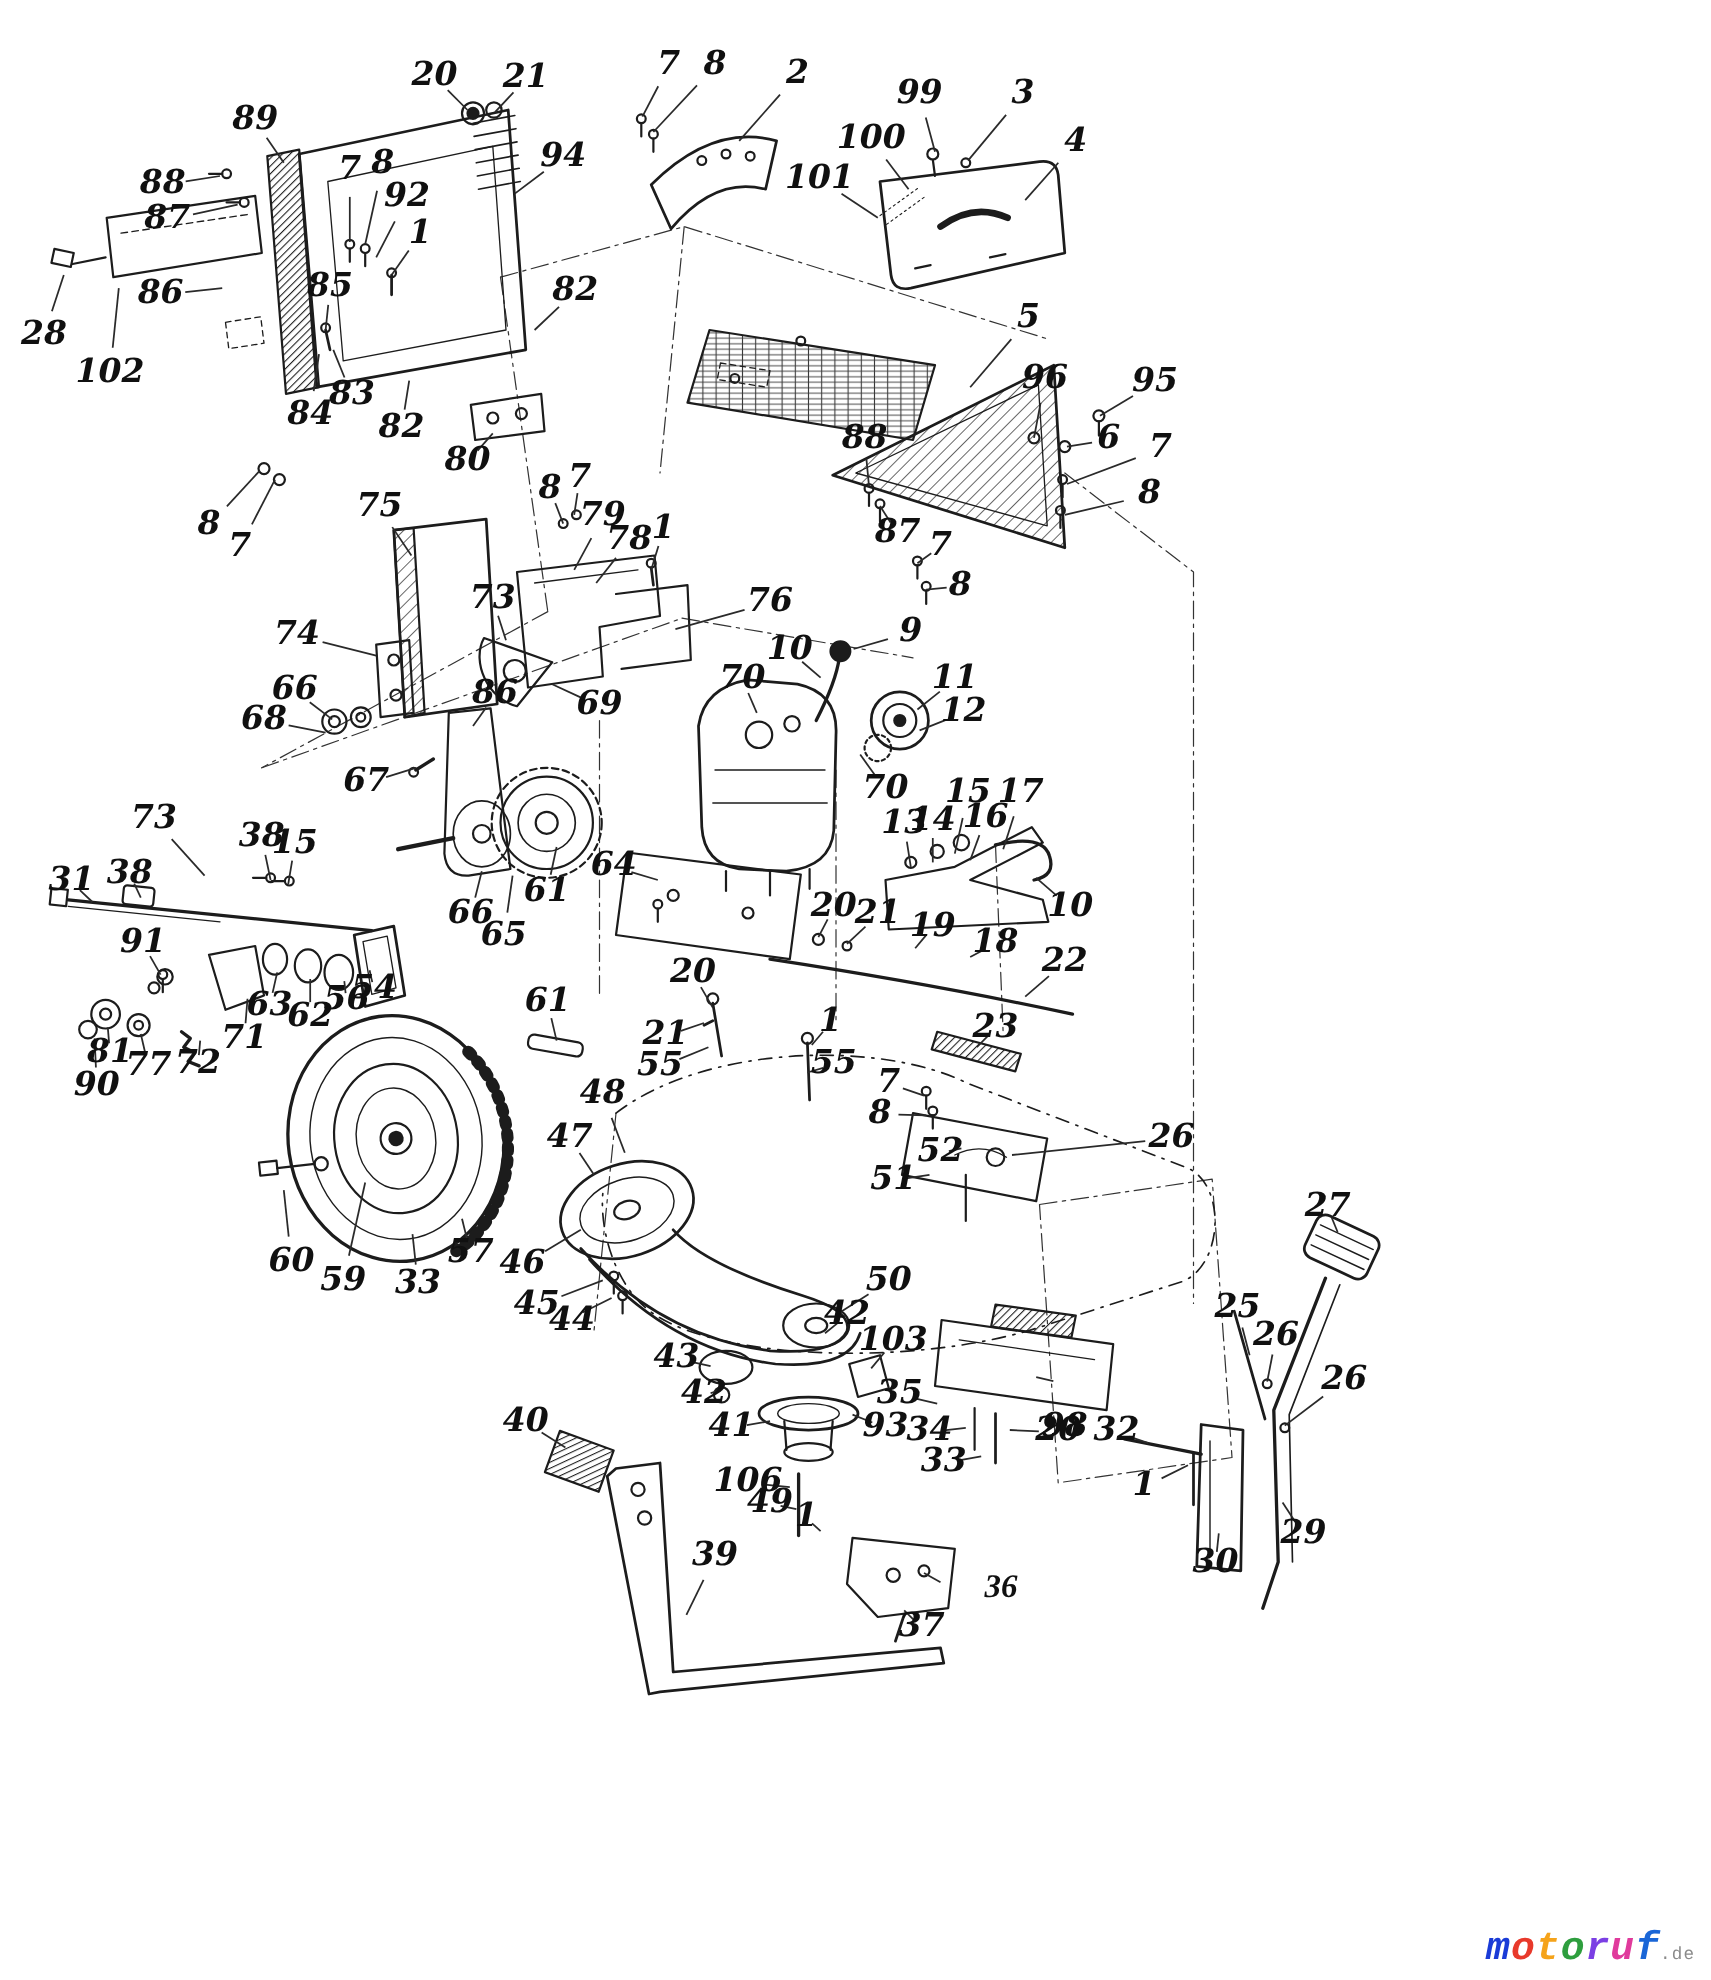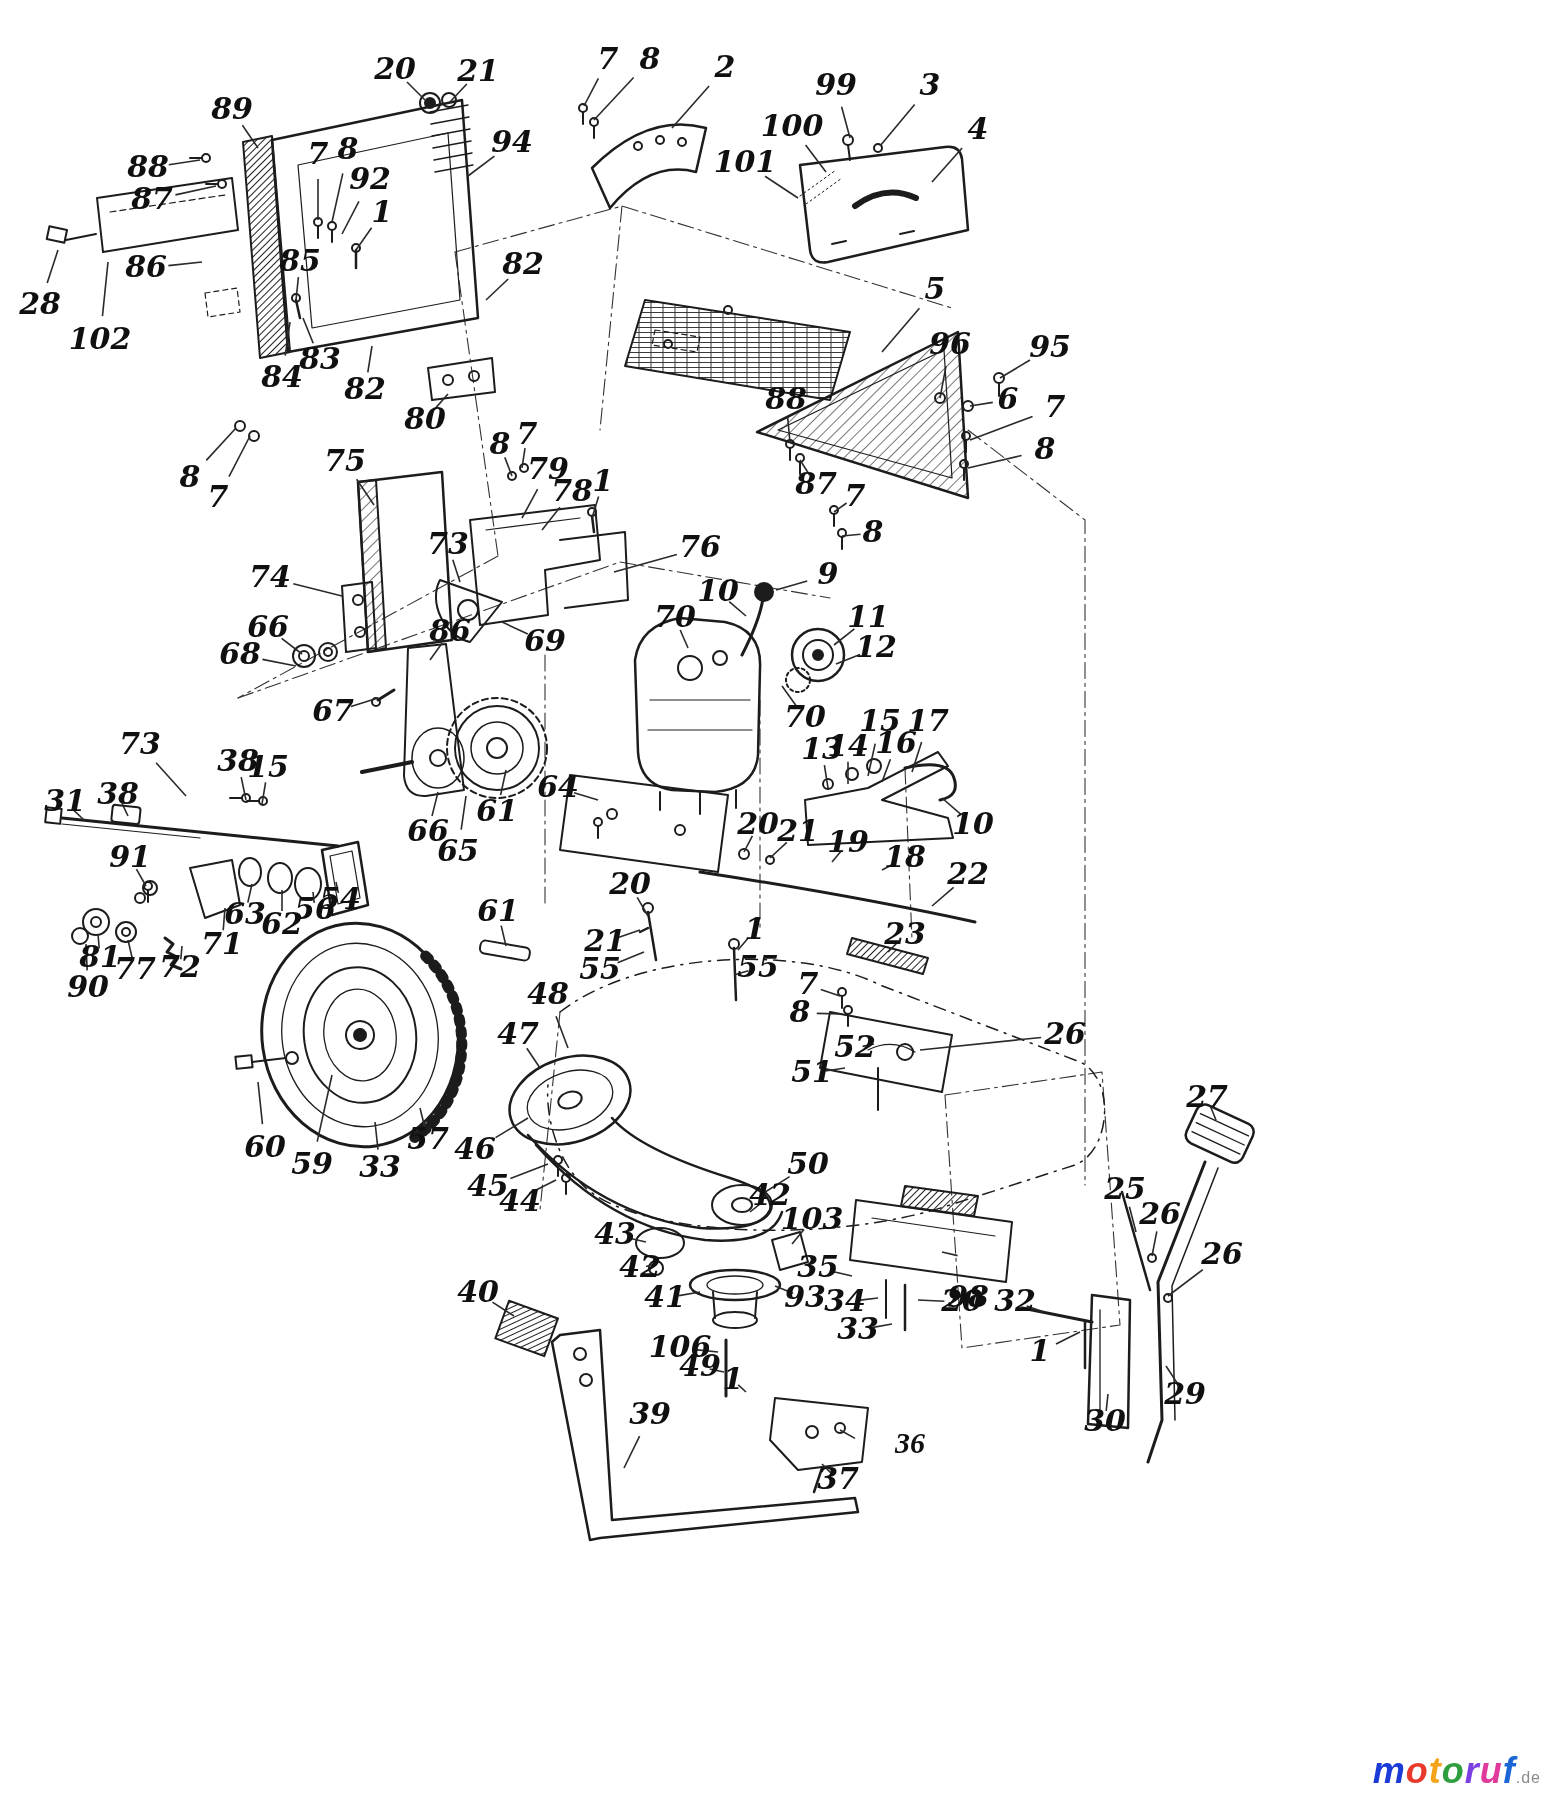--- a/index.html
+++ b/index.html
@@ -4,21 +4,21 @@
 <style>
   html,body{margin:0;padding:0;background:#ffffff;}
   #canvas{position:relative;width:1555px;height:1800px;background:#ffffff;overflow:hidden;
           font-family:"DejaVu Serif","Liberation Serif",serif;}
   #art,#leaders{position:absolute;left:0;top:0;width:1555px;height:1800px;}
   #leaders line{stroke:#2a2a2a;stroke-width:1.6;}
   #callouts{position:absolute;left:0;top:0;width:100%;height:100%;}
   .callout{position:absolute;transform:translate(-50%,-55%);font-style:italic;font-weight:700;
            font-size:30px;color:#101010;white-space:nowrap;line-height:1;}
   #watermark{position:absolute;right:14px;bottom:8px;font-weight:700;font-style:italic;
-             font-size:36px;letter-spacing:1px;font-family:Liberation Sans, sans-serif;}
+             font-size:36px;letter-spacing:1px;font-family:Liberation Mono, monospace;}
   #watermark .suffix{font-size:16px;font-weight:400;font-style:normal;}
 </style>
 </head>
 <body>
 
 <div id="canvas">
 
 <svg id="art" viewBox="0 0 1555 1800" xmlns="http://www.w3.org/2000/svg">
   <defs>
     <pattern id="hatchDense" width="5" height="5" patternTransform="rotate(45)" patternUnits="userSpaceOnUse">

